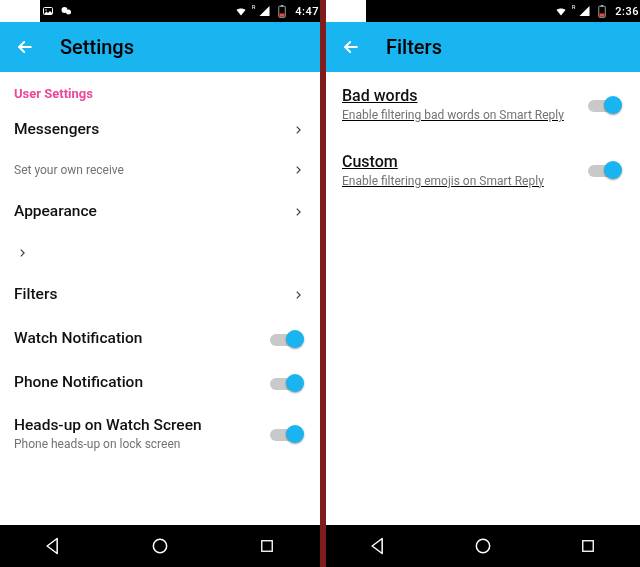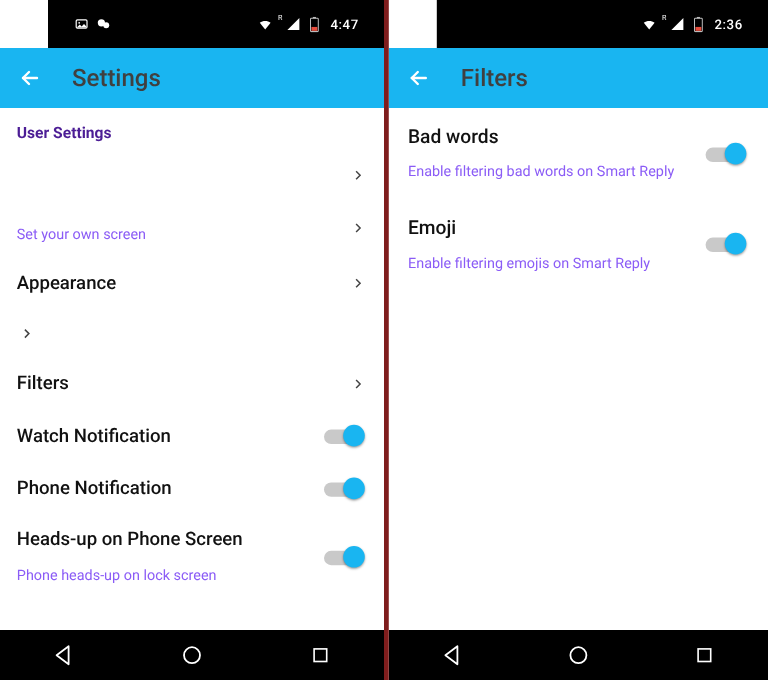--- a/index.html
+++ b/index.html
@@ -1,57 +1,57 @@
 <!DOCTYPE html>
 <html><head>
 <meta charset="utf-8">
 <style>
   * { box-sizing: border-box; margin: 0; padding: 0; }
   html, body { width: 640px; height: 567px; font-family: Roboto, "Helvetica Neue", Arial, sans-serif; background: #eee; }
   .screens { display: flex; width: 640px; height: 567px; }
   .screen { width: 320px; height: 567px; background: #fff; display: flex; flex-direction: column; overflow: hidden; }
-  .screen + .screen { border-left: 4px solid #7f1d1d; }
-
-  
-  .status-bar { height: 40px; background: #000; color: #fff; display: flex; align-items: center; padding: 0 21px; font-size: 11px; margin-left: 40px; }
+  .screen + .screen { border-left: 6px solid #7f1d1d; }
+
+  
+  .status-bar { height: 22px; background: #000; color: #fff; display: flex; align-items: center; padding: 0 1px; font-size: 11px; margin-left: 40px; }
   .status-left { display: flex; gap: 4px; align-items: center; }
   .status-right { margin-left: auto; display: flex; gap: 4px; align-items: center; }
   .status-icon { width: 14px; height: 14px; display: inline-flex; align-items: center; justify-content: center; }
   .status-time { font-weight: 500; margin-left: 2px; letter-spacing: 0.5px; }
   .r-badge { font-size: 6px; position: relative; top: -5px; margin-right: -2px; }
 
   
-  .app-bar { height: 50px; background: #19B5F1; color: #404040; display: flex; align-items: center; padding: 0 14px; }
+  .app-bar { height: 50px; background: #19B5F1; color: #000000; display: flex; align-items: center; padding: 0 14px; }
   .back-arrow { width: 22px; height: 22px; display: inline-flex; align-items: center; justify-content: center; cursor: pointer; }
   .app-title { font-size: 20px; font-weight: 500; margin-left: 24px; }
 
   
   .content { flex: 1; overflow: hidden; background: #fff; position: relative; }
-  .section-header { color: #4c1d95; font-size: 13px; font-weight: 700; padding: 14px 20px 8px 14px; }
+  .section-header { color: #ec4899; font-size: 13px; font-weight: 700; padding: 14px 20px 8px 14px; }
   .row { padding: 11px 14px 11px 14px; display: flex; align-items: center; cursor: pointer; position: relative; }
   .row .text { flex: 1; min-width: 0; padding-right: 10px; }
   .row .title { font-size: 15.5px; color: #111; font-weight: 500; line-height: 1.25; }
-  .row .subtitle { font-size: 12px; color: #8b5cf6; line-height: 1.3; margin-top: 12px; }
+  .row .subtitle { font-size: 12px; color: #737373; line-height: 1.3; margin-top: 2px; }
   .row.tight { padding-top: 12px; padding-bottom: 12px; gap: 36px; }
   .chevron { width: 16px; height: 16px; display: inline-flex; align-items: center; justify-content: center; color: #555; }
 
   
   .switch { width: 36px; height: 20px; position: relative; }
   .switch .track { position: absolute; top: 5px; left: 0; width: 32px; height: 12px; border-radius: 10px; background: #ccc; }
   .switch.on .track { background: #c9c9c9; }
   .switch .thumb { position: absolute; top: 1px; width: 18px; height: 18px; border-radius: 50%; background: #fff; box-shadow: 0 1px 2px rgba(0,0,0,.4); transition: left .1s; }
   .switch.on .thumb { left: 16px; background: #19B5F1; }
 
   
   .nav-bar { height: 42px; background: #000; display: flex; align-items: center; justify-content: space-around; }
   .nav-btn { width: 60px; height: 30px; display: inline-flex; align-items: center; justify-content: center; cursor: pointer; }
   .nav-btn svg { display: block; }
 
   
-  .filters-list .row { padding: 14px 16px; }
+  .filters-list .row { padding: 14px 16px; text-decoration: underline; }
   .filters-list .title { font-size: 16px; }
   .filters-list .subtitle { font-size: 12px; }
 
   
   svg { display: block; }
 </style>
 </head>
 <body>
 
 <div class="screens">
@@ -105,31 +105,32 @@
           </svg>
       </span>
       <span class="app-title">Settings</span>
     </div>
 
     <div class="content">
       <div class="section-header">User Settings</div>
 
       <div class="row">
         <div class="text">
-        </div>
-        <span class="chevron">
-          <svg width="10" height="14" viewBox="0 0 24 24" fill="none" stroke="#444" stroke-width="3">
-              <path d="M9 4l8 8-8 8"></path>
-            </svg>
-        </span>
-      </div>
-
-      <div class="row">
-        <div class="text">
-          <div class="subtitle">Set your own screen</div>
+          <div class="title">Messengers</div>
+        </div>
+        <span class="chevron">
+          <svg width="10" height="14" viewBox="0 0 24 24" fill="none" stroke="#444" stroke-width="3">
+              <path d="M9 4l8 8-8 8"></path>
+            </svg>
+        </span>
+      </div>
+
+      <div class="row">
+        <div class="text">
+          <div class="subtitle">Set your own receive</div>
         </div>
         <span class="chevron">
           <svg width="10" height="14" viewBox="0 0 24 24" fill="none" stroke="#444" stroke-width="3">
               <path d="M9 4l8 8-8 8"></path>
             </svg>
         </span>
       </div>
 
       <div class="row tight">
         <div class="text">
@@ -176,21 +177,21 @@
             <div class="title">Phone Notification</div>
           </div>
         <span class="switch on">
             <span class="track"></span>
             <span class="thumb"></span>
           </span>
       </div>
 
       <div class="row">
         <div class="text">
-          <div class="title">Heads-up on Phone Screen</div>
+          <div class="title">Heads-up on Watch Screen</div>
           <div class="subtitle">Phone heads-up on lock screen</div>
         </div>
         <span class="switch on">
             <span class="track"></span>
             <span class="thumb"></span>
           </span>
       </div>
 
       <div class="row" style="padding-bottom:0;">
         
@@ -260,21 +261,21 @@
           <div class="title">Bad words</div>
           <div class="subtitle">Enable filtering bad words on Smart Reply</div>
         </div>
         <span class="switch on">
             <span class="track"></span>
             <span class="thumb"></span>
           </span>
       </div>
       <div class="row">
         <div class="text">
-          <div class="title">Emoji</div>
+          <div class="title">Custom</div>
           <div class="subtitle">Enable filtering emojis on Smart Reply</div>
         </div>
         <span class="switch on">
             <span class="track"></span>
             <span class="thumb"></span>
           </span>
       </div>
     </div>
 
     <div class="nav-bar">

